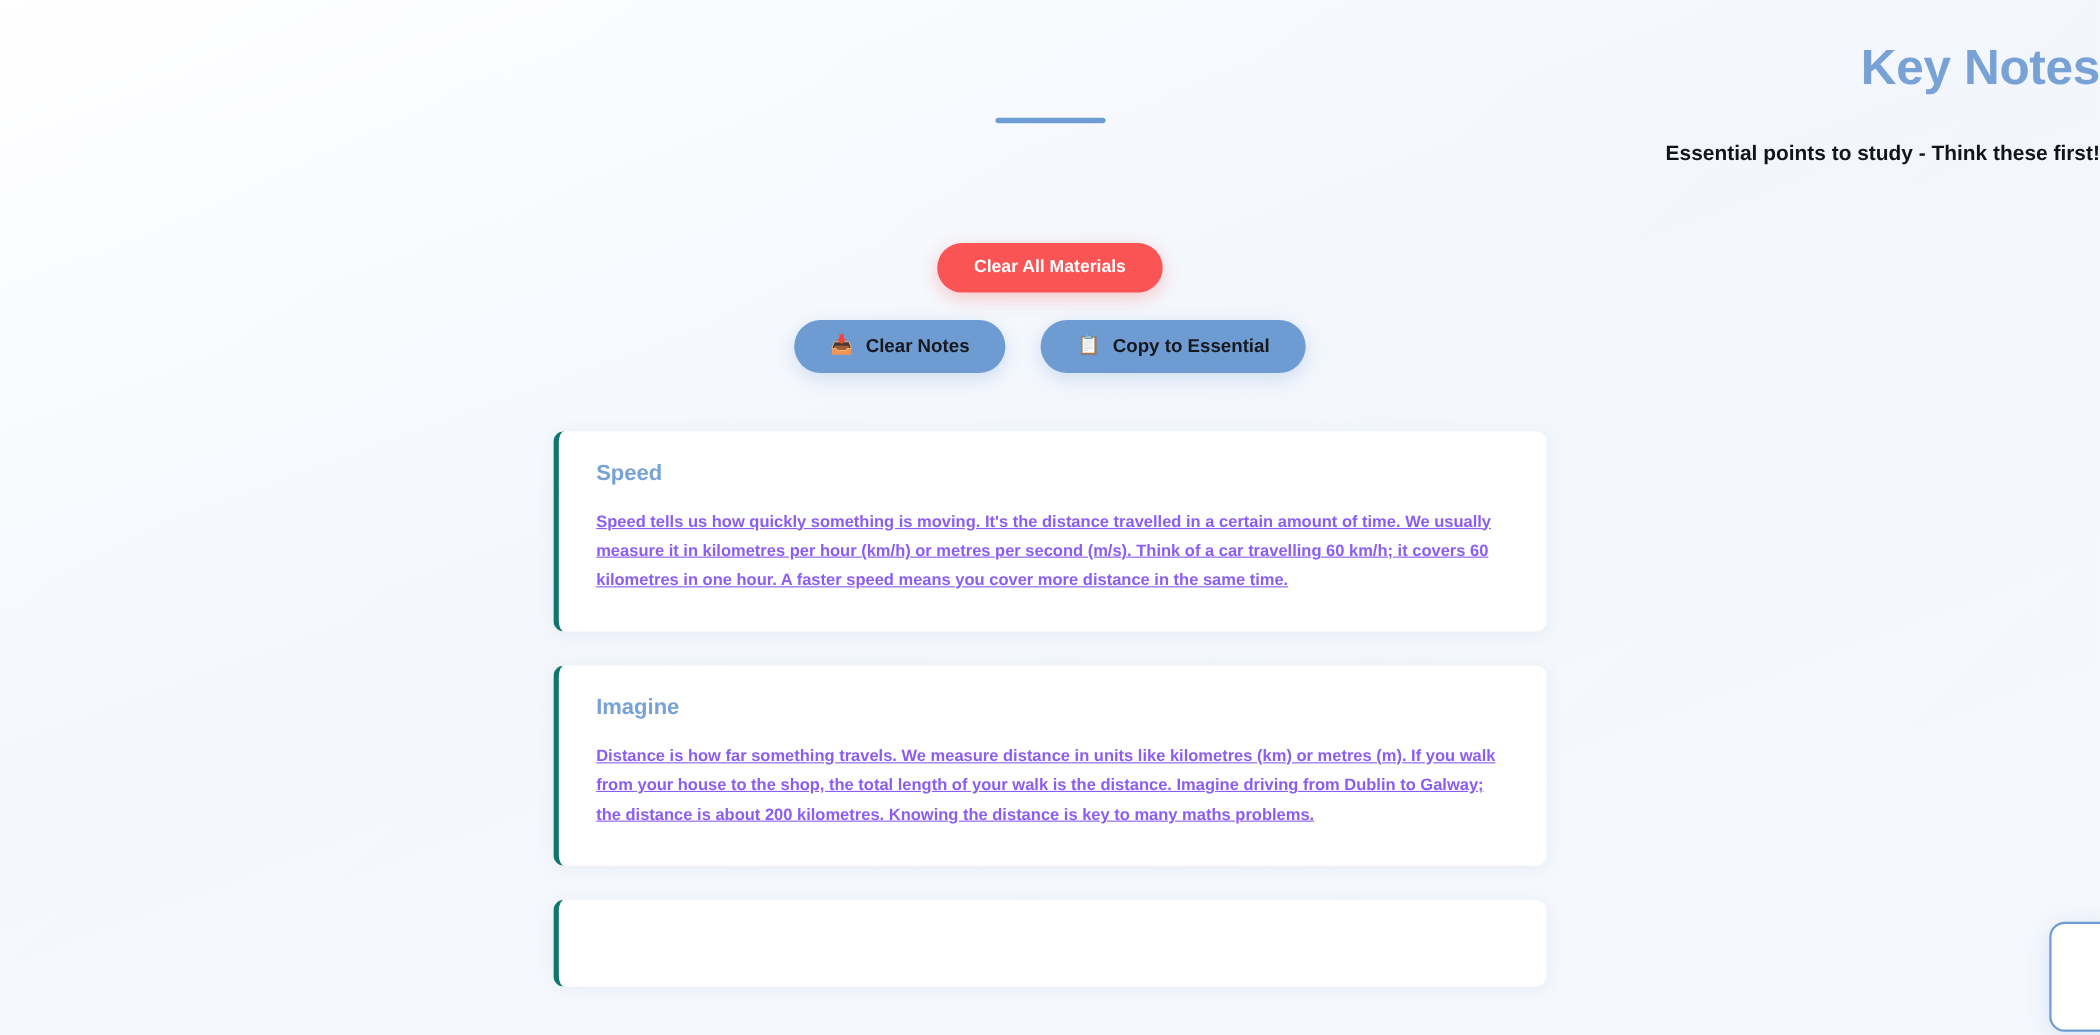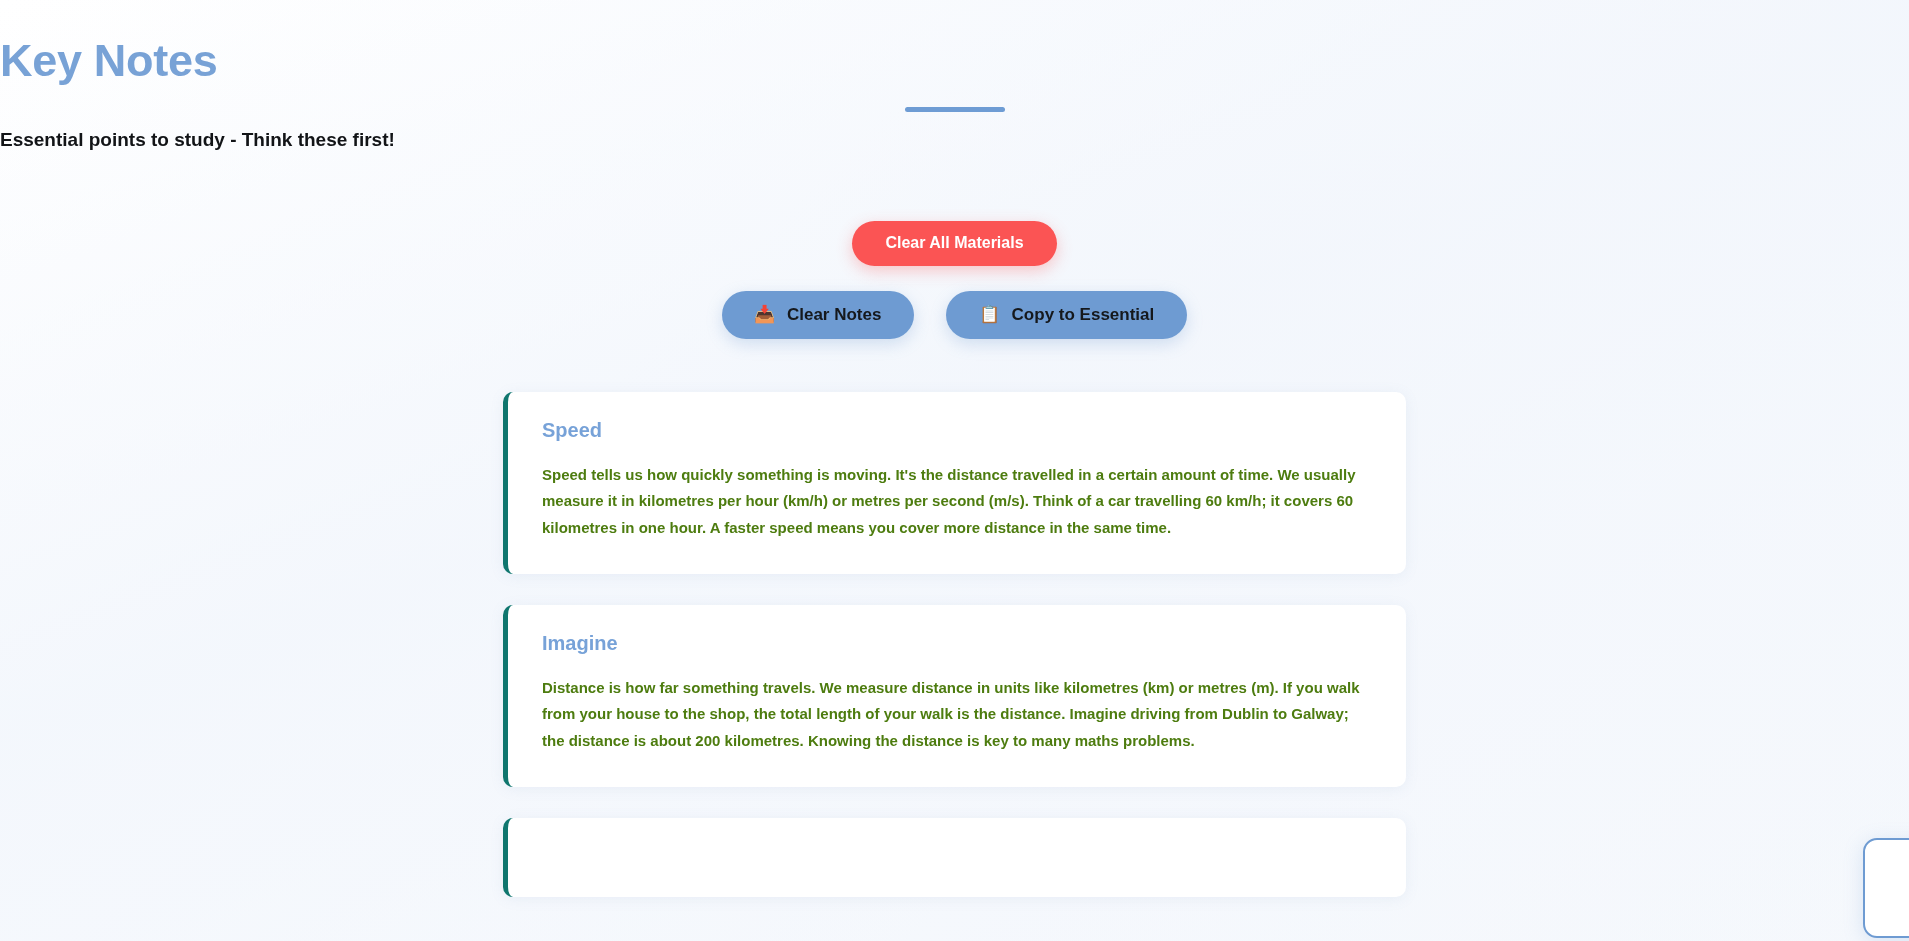--- a/index.html
+++ b/index.html
@@ -29,21 +29,21 @@
   .page {
     position: relative;
     width: 1909px;
     height: 941px;
     overflow: hidden;
   }
 
   
   .header {
     padding-top: 36px;
-    text-align: left;
+    text-align: right;
   }
 
   .page-title {
     font-size: 45px;
     font-weight: bold;
     color: #78A2D6;
     letter-spacing: -0.3px;
     line-height: 1.1;
   }
 
@@ -134,22 +134,23 @@
   .note-title {
     font-size: 20px;
     font-weight: bold;
     color: #77A2D8;
     margin-bottom: 20px;
   }
 
   .note-body {
     font-size: 15px;
     font-weight: bold;
-    color: #4d7c0f;
+    color: #8b5cf6;
     line-height: 1.78;
+    text-decoration: underline;
   }
 
   
   .corner-panel {
     position: absolute;
     left: 1863px;
     top: 838px;
     width: 120px;
     height: 100px;
     background: #ffffff;

